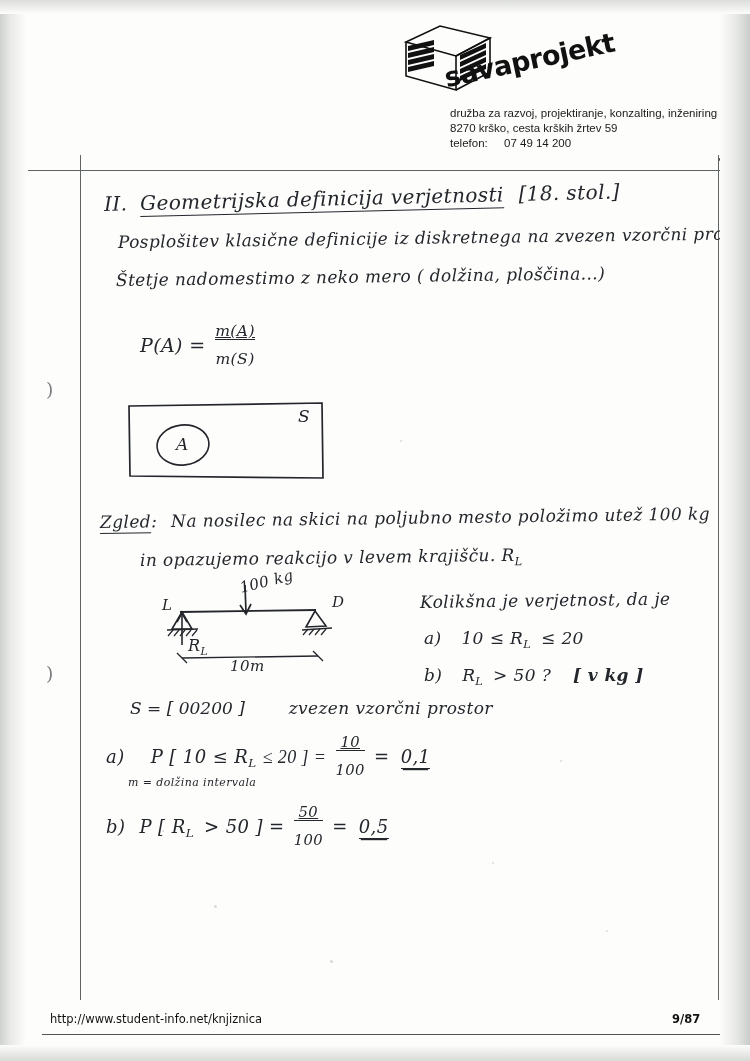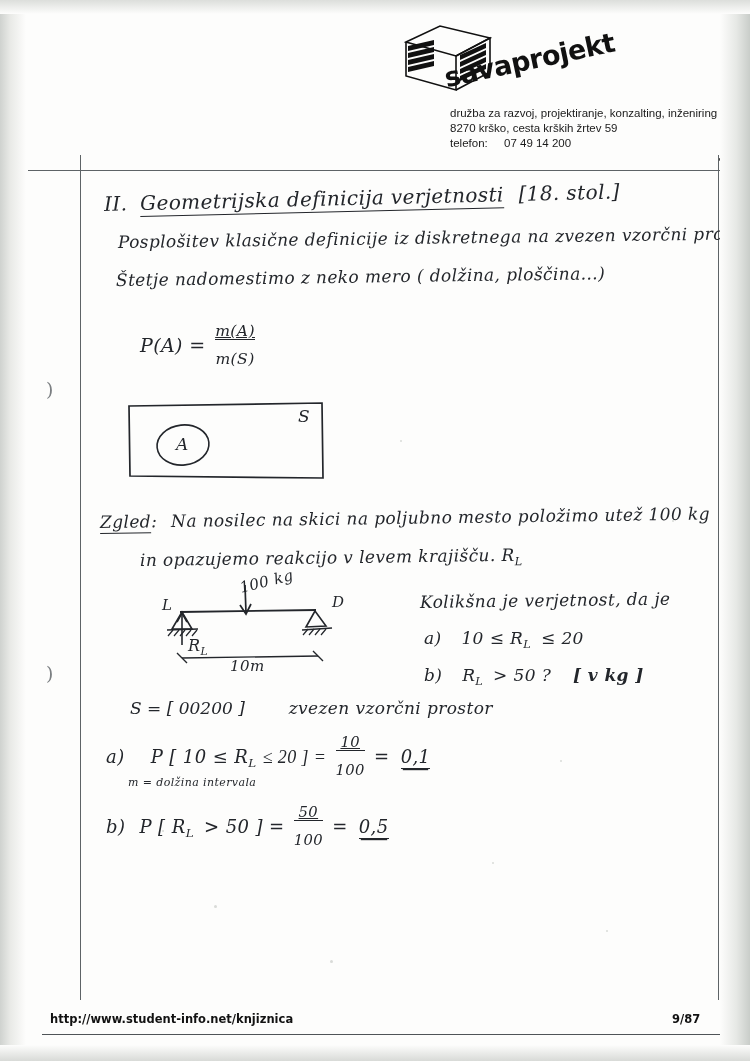--- a/index.html
+++ b/index.html
@@ -145,21 +145,21 @@
     position: absolute;
     font-family: "DejaVu Serif", serif;
     font-size: 19px;
     color: #7b7f82;
   }
 
   
   #footer-url {
     position: absolute; left: 50px; top: 1012px;
     font-family: "DejaVu Sans", sans-serif;
-    font-weight: 700;
+    font-weight: 400;
     font-size: 11.5px;
     color: #121212;
   }
   #footer-page {
     position: absolute; left: 672px; top: 1012px;
     font-family: "DejaVu Sans", sans-serif;
     font-weight: 700;
     font-size: 11.5px;
     color: #121212;
   }

